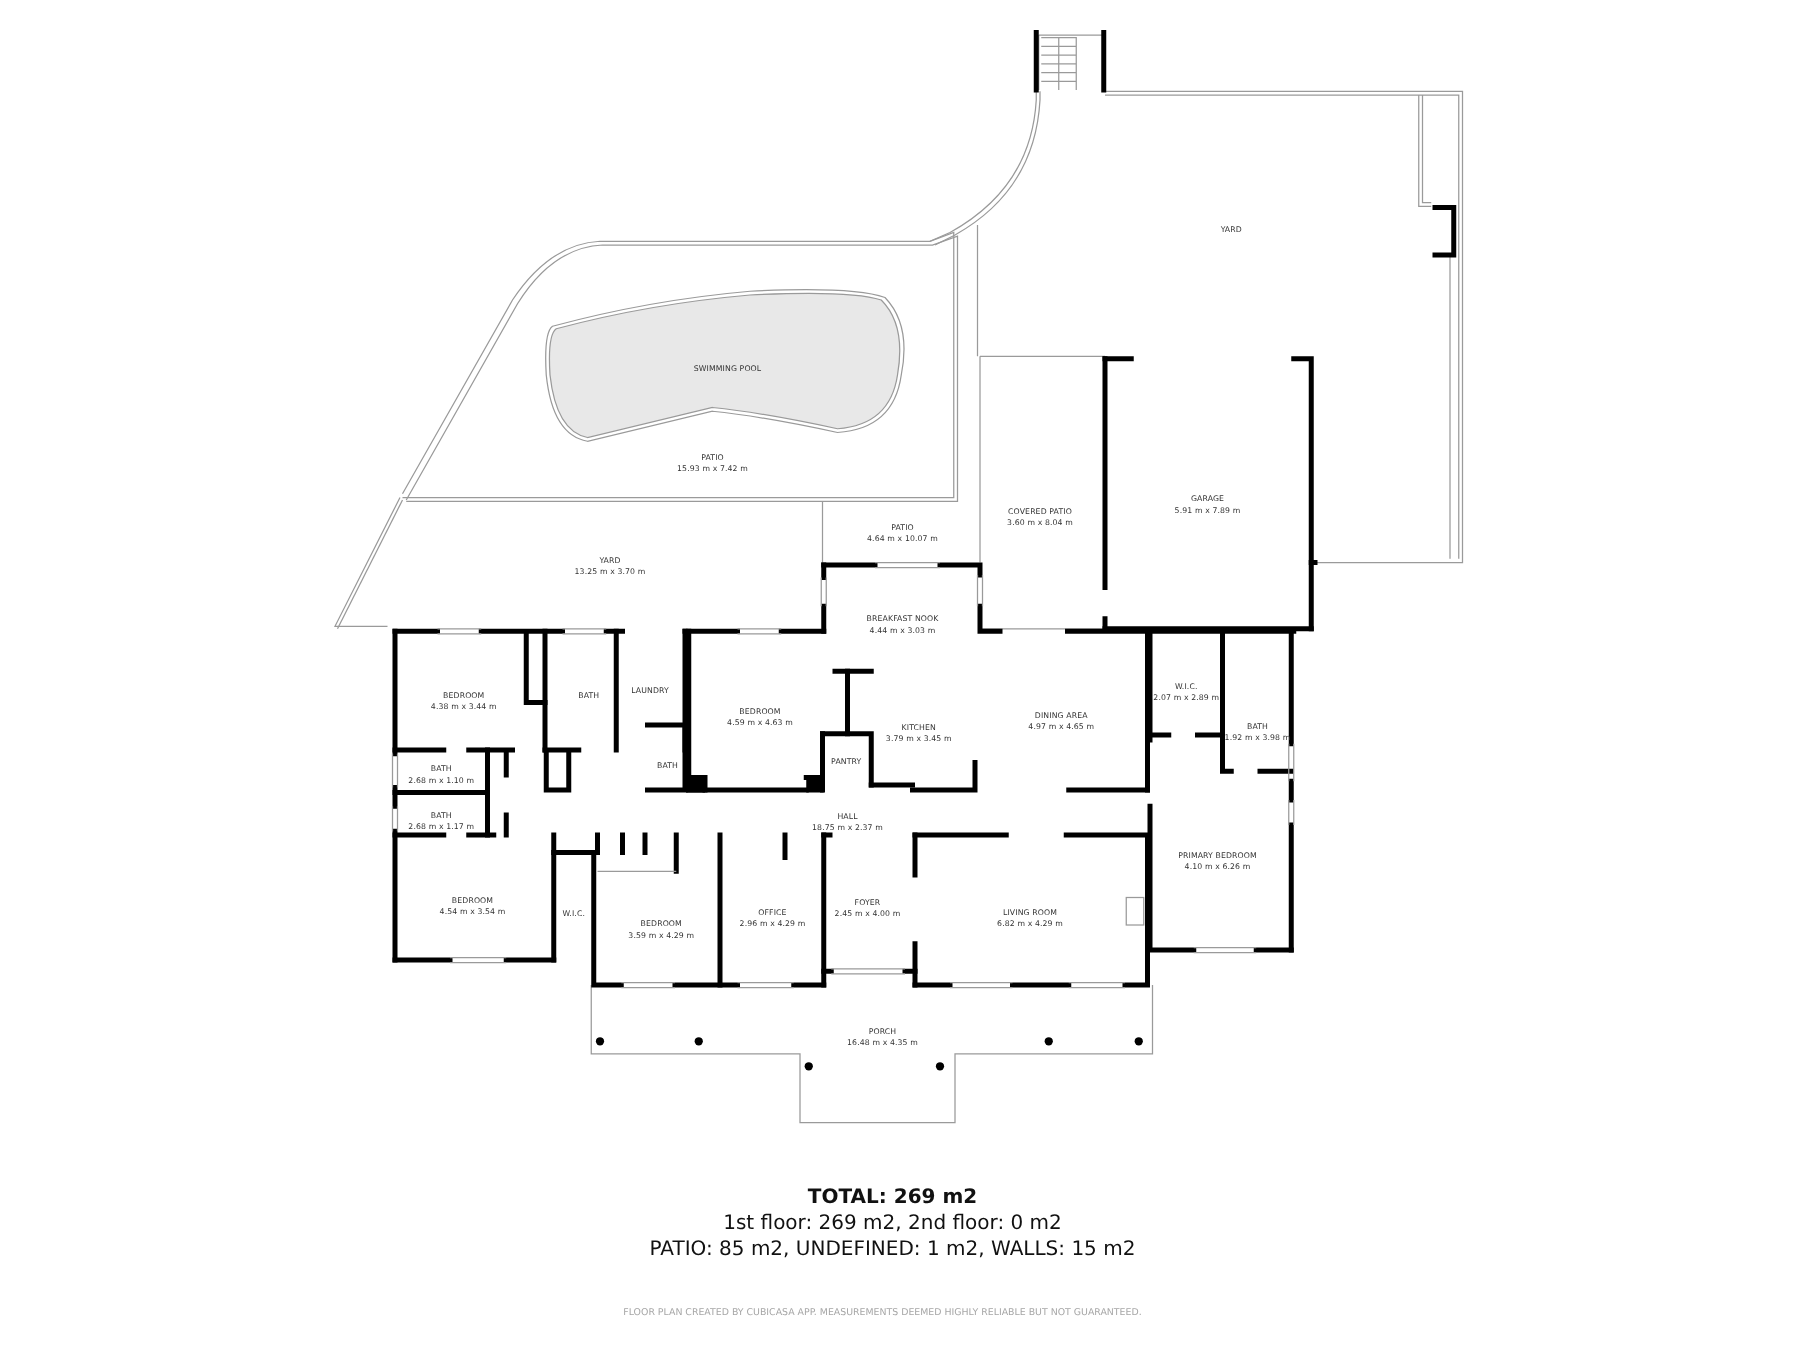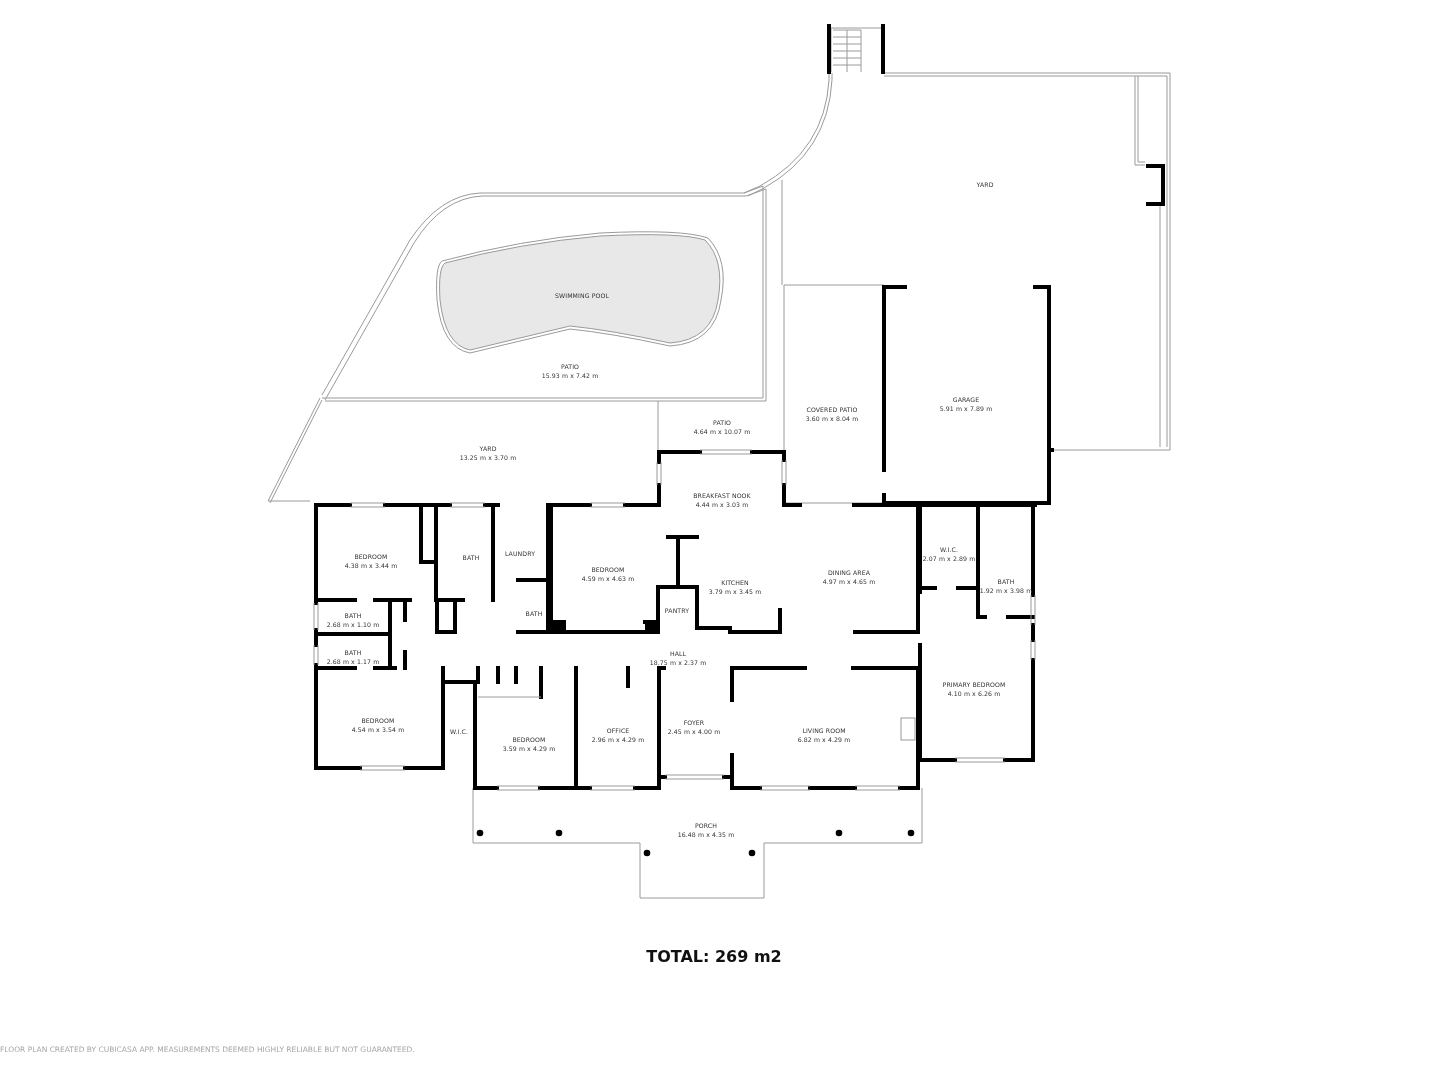--- a/index.html
+++ b/index.html
@@ -3,21 +3,21 @@
 <meta charset="utf-8">
 <style>
   html, body { margin:0; padding:0; background:#ffffff; }
   body { width:1440px; height:1080px; position:relative; overflow:hidden; font-family:"DejaVu Sans", sans-serif; }
   #plan { position:absolute; left:0; top:0; width:1440px; height:940px; }
   .lbl { position:absolute; transform:translate(-50%,-50%); text-align:center; font-family:"DejaVu Sans", sans-serif; font-size:6.2px; color:#333; line-height:9px; white-space:nowrap; letter-spacing:0.1px; }
   .lbl .dim { display:block; }
   #summary { position:absolute; left:0; top:946px; width:1428px; text-align:center; font-family:"DejaVu Sans", sans-serif; color:#111; }
   #summary .total { font-size:16px; font-weight:bold; line-height:21px; }
   #summary .line { font-size:16px; line-height:21px; }
-  #disclaimer { position:absolute; left:0; top:1045px; width:1412px; text-align:left; font-family:"DejaVu Sans", sans-serif; font-size:7.5px; color:#a6a6a6; }
+  #disclaimer { position:absolute; left:0; top:1045px; width:1412px; text-align:center; font-family:"DejaVu Sans", sans-serif; font-size:7.5px; color:#a6a6a6; }
 </style>
 </head>
 <body>
 
 <div id="plan">
 <svg width="1440" height="940" viewBox="0 0 1440 940" xmlns="http://www.w3.org/2000/svg">
 
   <g fill="none" stroke="#9a9a9a" stroke-width="1">
 
     <path d="M884 73 L1170 73 L1170 450 L1052 450"></path>
@@ -299,15 +299,17 @@
     <span class="dim">6.82 m x 4.29 m</span>
   </div>
   <div class="lbl" style="left:706px;top:830px">
     <span class="dim">PORCH</span>
     <span class="dim">16.48 m x 4.35 m</span>
   </div>
 </div>
 
 <div id="summary">
   <div class="total">TOTAL: 269 m2</div>
+  <div class="line">1st floor: 269 m2, 2nd floor: 0 m2</div>
+  <div class="line">PATIO: 85 m2, UNDEFINED: 1 m2, WALLS: 15 m2</div>
 </div>
 
 <div id="disclaimer">FLOOR PLAN CREATED BY CUBICASA APP. MEASUREMENTS DEEMED HIGHLY RELIABLE BUT NOT GUARANTEED.</div>
 
 </body></html>

